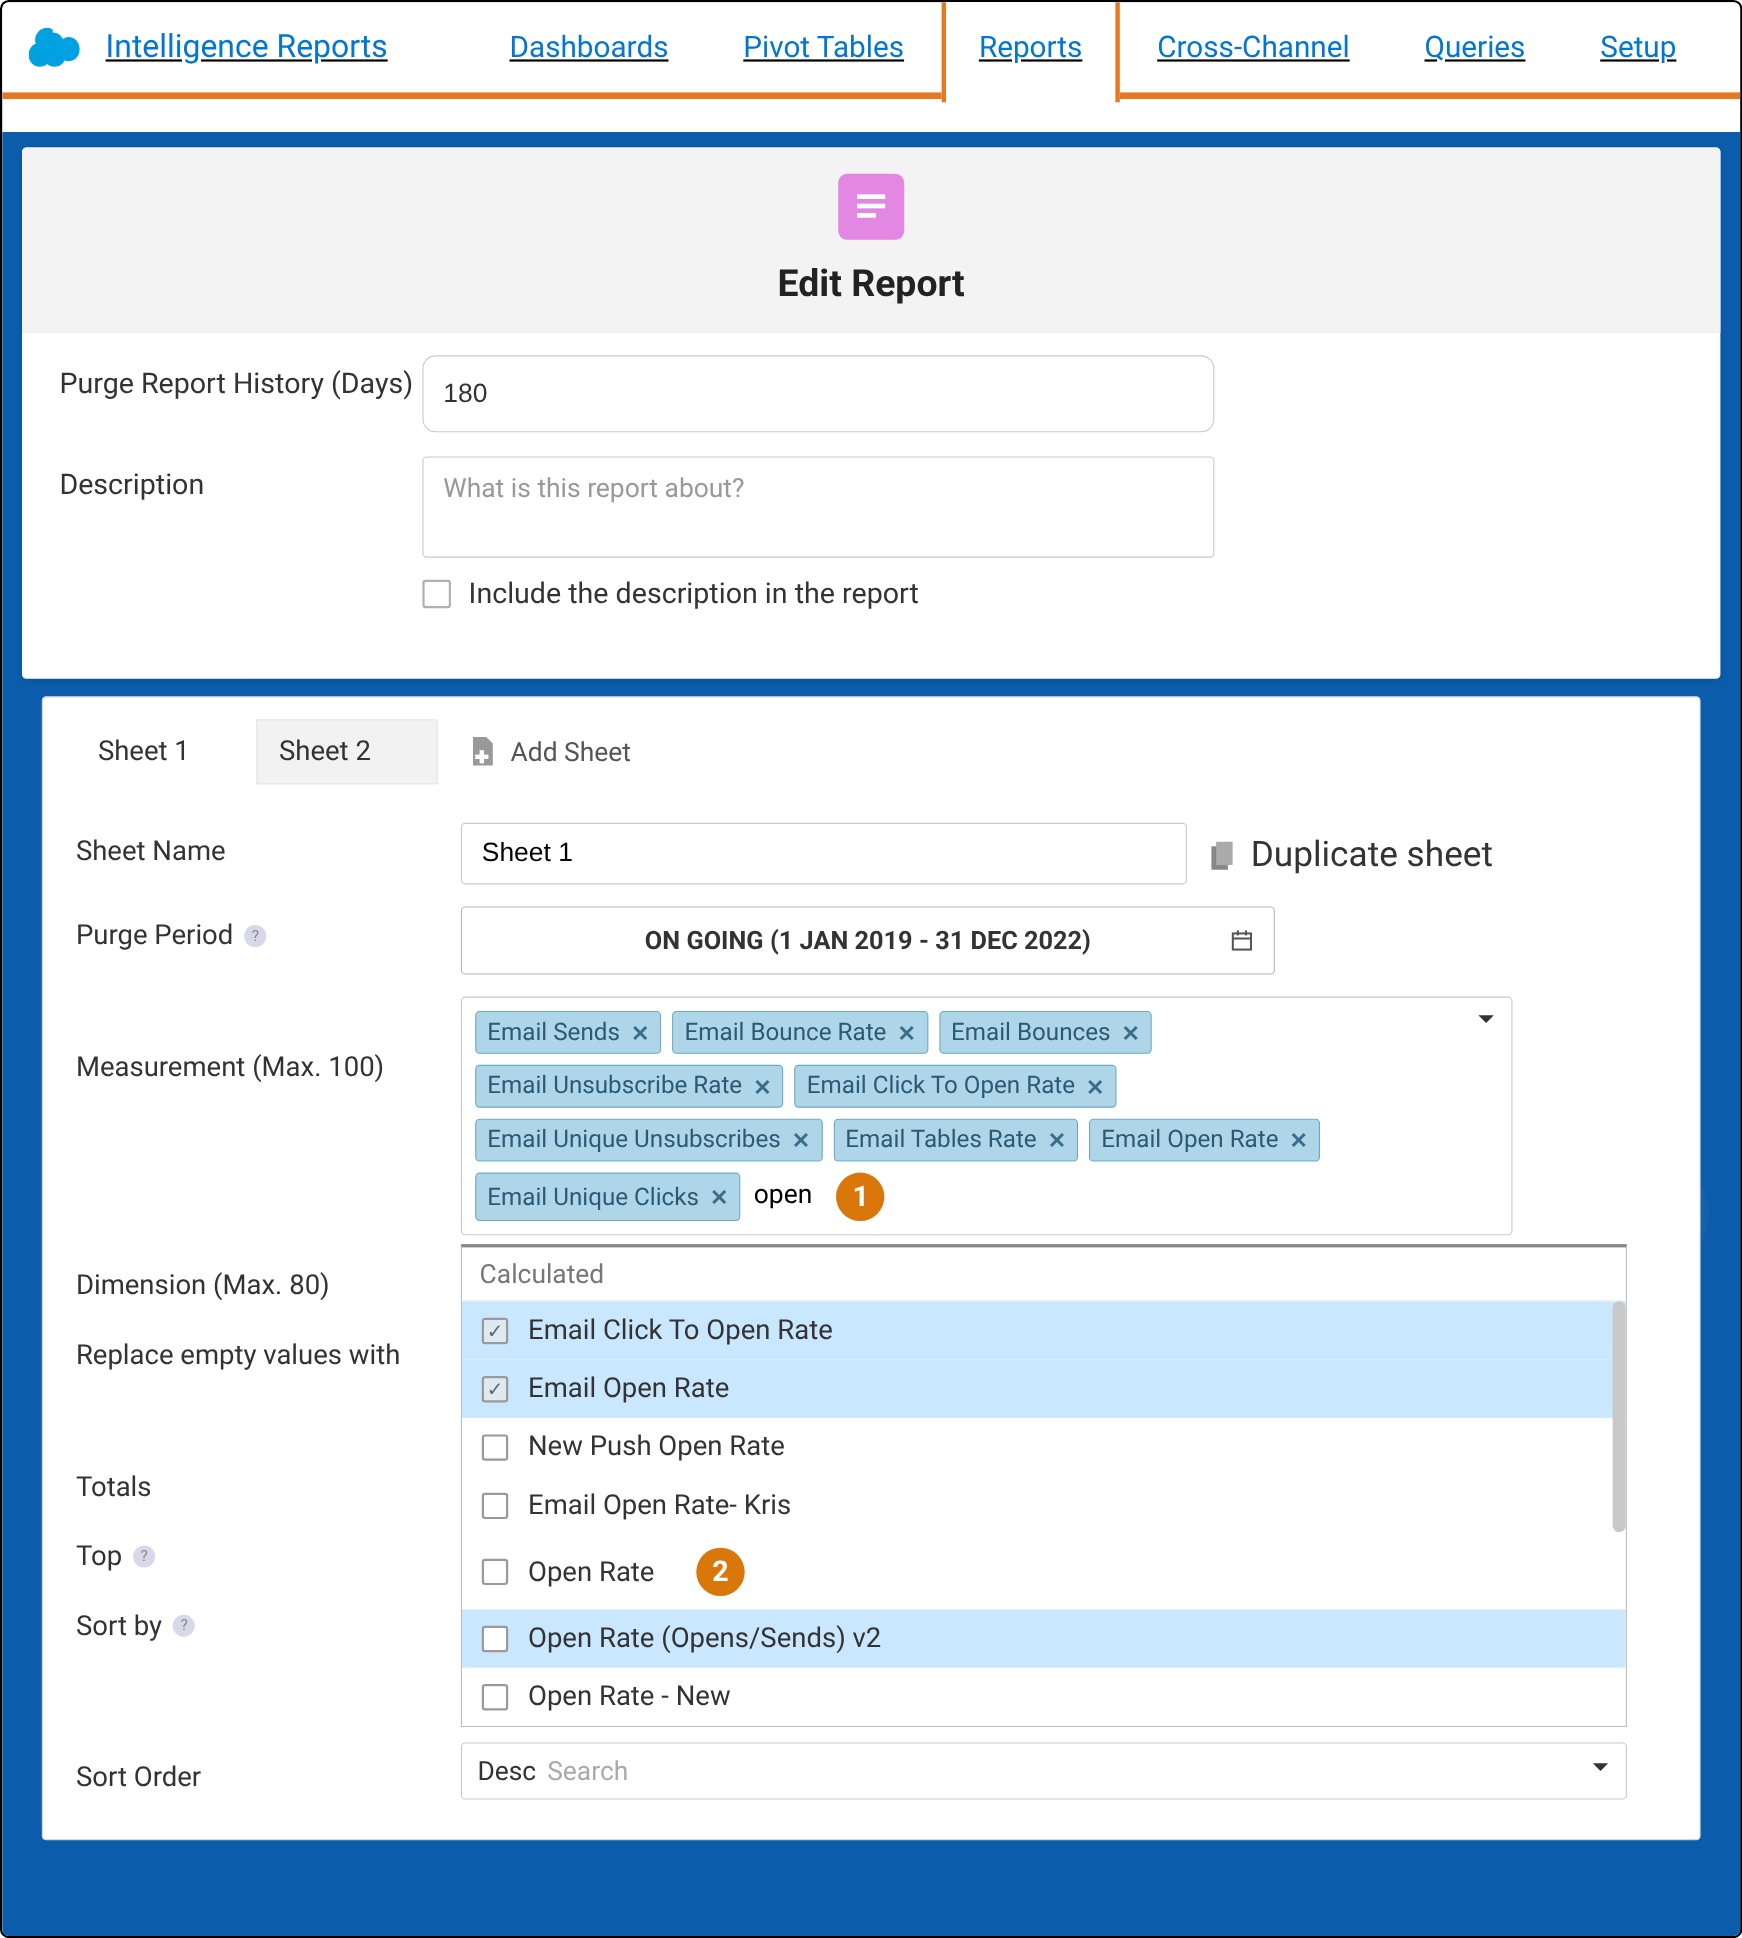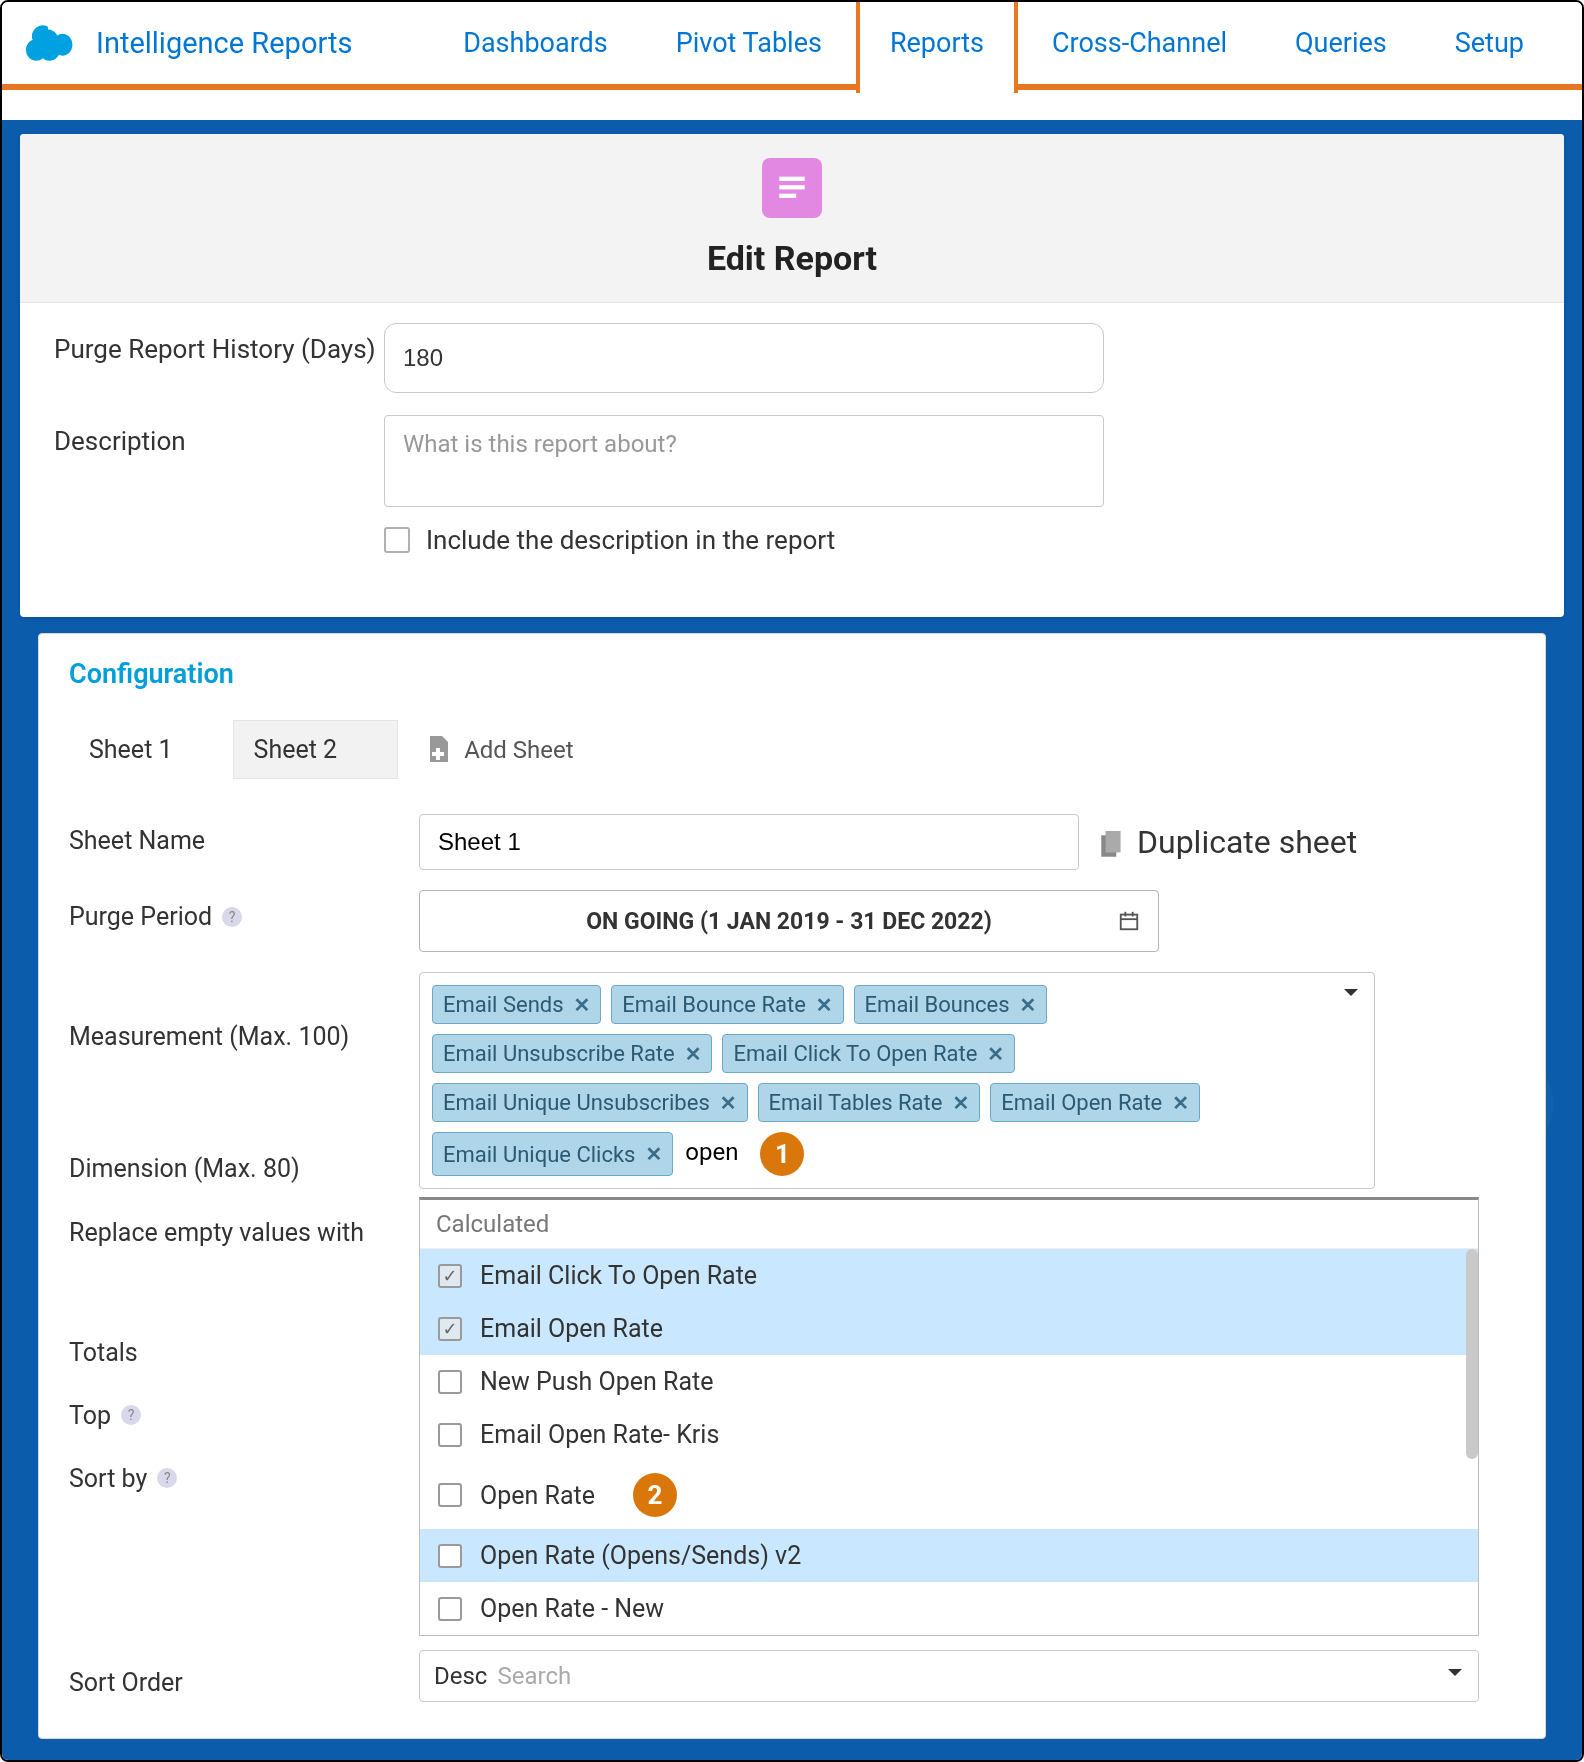--- a/index.html
+++ b/index.html
@@ -13,20 +13,21 @@
   border: 2px solid #000;
   border-radius: 8px;
 }
 .topbar {
   display: flex;
   align-items: center;
   height: 88px;
   padding: 0 24px;
   border-bottom: 6px solid #e87722;
   background: #fff;
+  text-decoration: underline;
 }
 .cloud-logo {
   width: 54px; height: 38px; margin-right: 16px;
 }
 .brand {
   font-size: 29px;
   color: #0176d3;
   font-weight: 400;
   flex: 0 0 auto;
   margin-right: 60px;
@@ -208,21 +209,20 @@
           <div class="checkbox-row">
             <div class="chk"></div>
             <div class="chk-label">Include the description in the report</div>
           </div>
         </div>
       </div>
     </div>
   </div>
 
   <div class="config-panel" style="position:relative">
-    <div class="config-title">Configuration</div>
 
     <div class="sheets-row">
       <div class="sheet-tab">Sheet 1</div>
       <div class="sheet-tab inactive">Sheet 2</div>
       <div class="add-sheet">
         <svg viewBox="0 0 24 28">
             <path d="M4 0h12l6 6v20H4z" fill="#999"></path>
             <rect x="10" y="12" width="4" height="12" fill="#fff"></rect>
             <rect x="6" y="16" width="12" height="4" fill="#fff"></rect>
           </svg>

